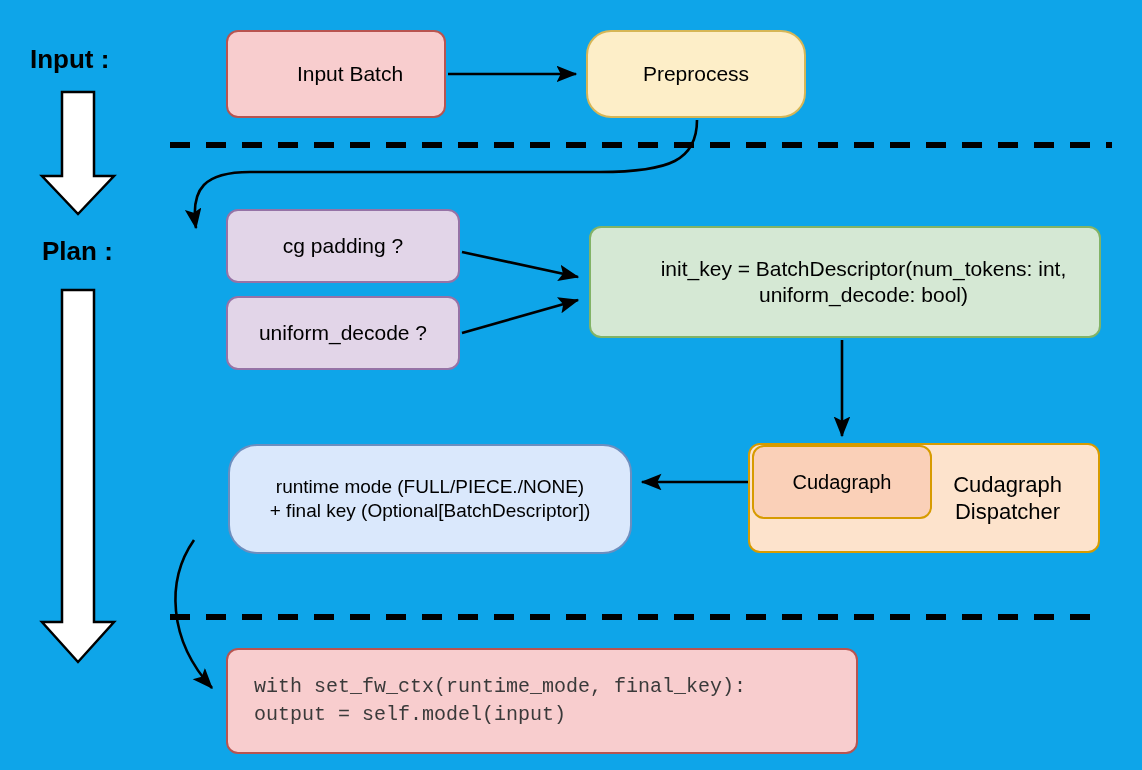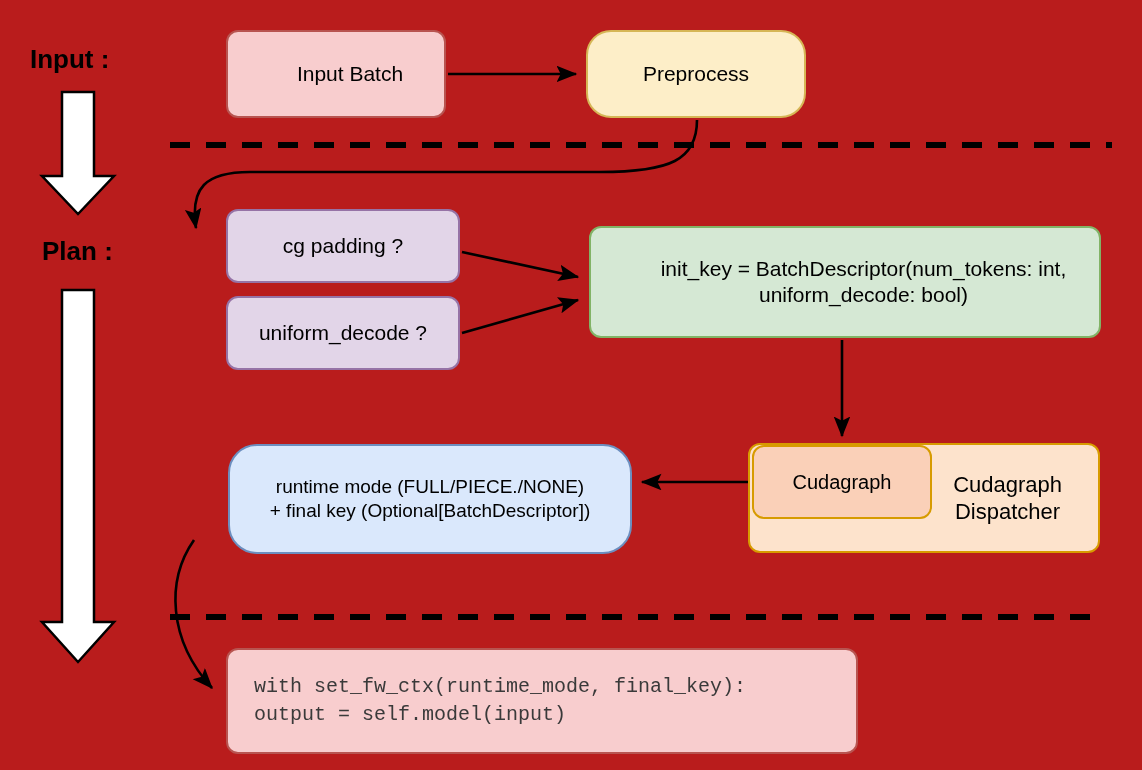--- a/index.html
+++ b/index.html
@@ -4,21 +4,21 @@
 <style>
   html, body {
     margin: 0;
     padding: 0;
     background: #ffffff;
   }
   #canvas {
     position: relative;
     width: 1142px;
     height: 770px;
-    background: #b91c1c;
+    background: #0ea5e9;
     overflow: hidden;
     font-family: "Liberation Sans", sans-serif;
   }
   svg.layer {
     position: absolute;
     left: 0;
     top: 0;
     width: 1142px;
     height: 770px;
     pointer-events: none;

